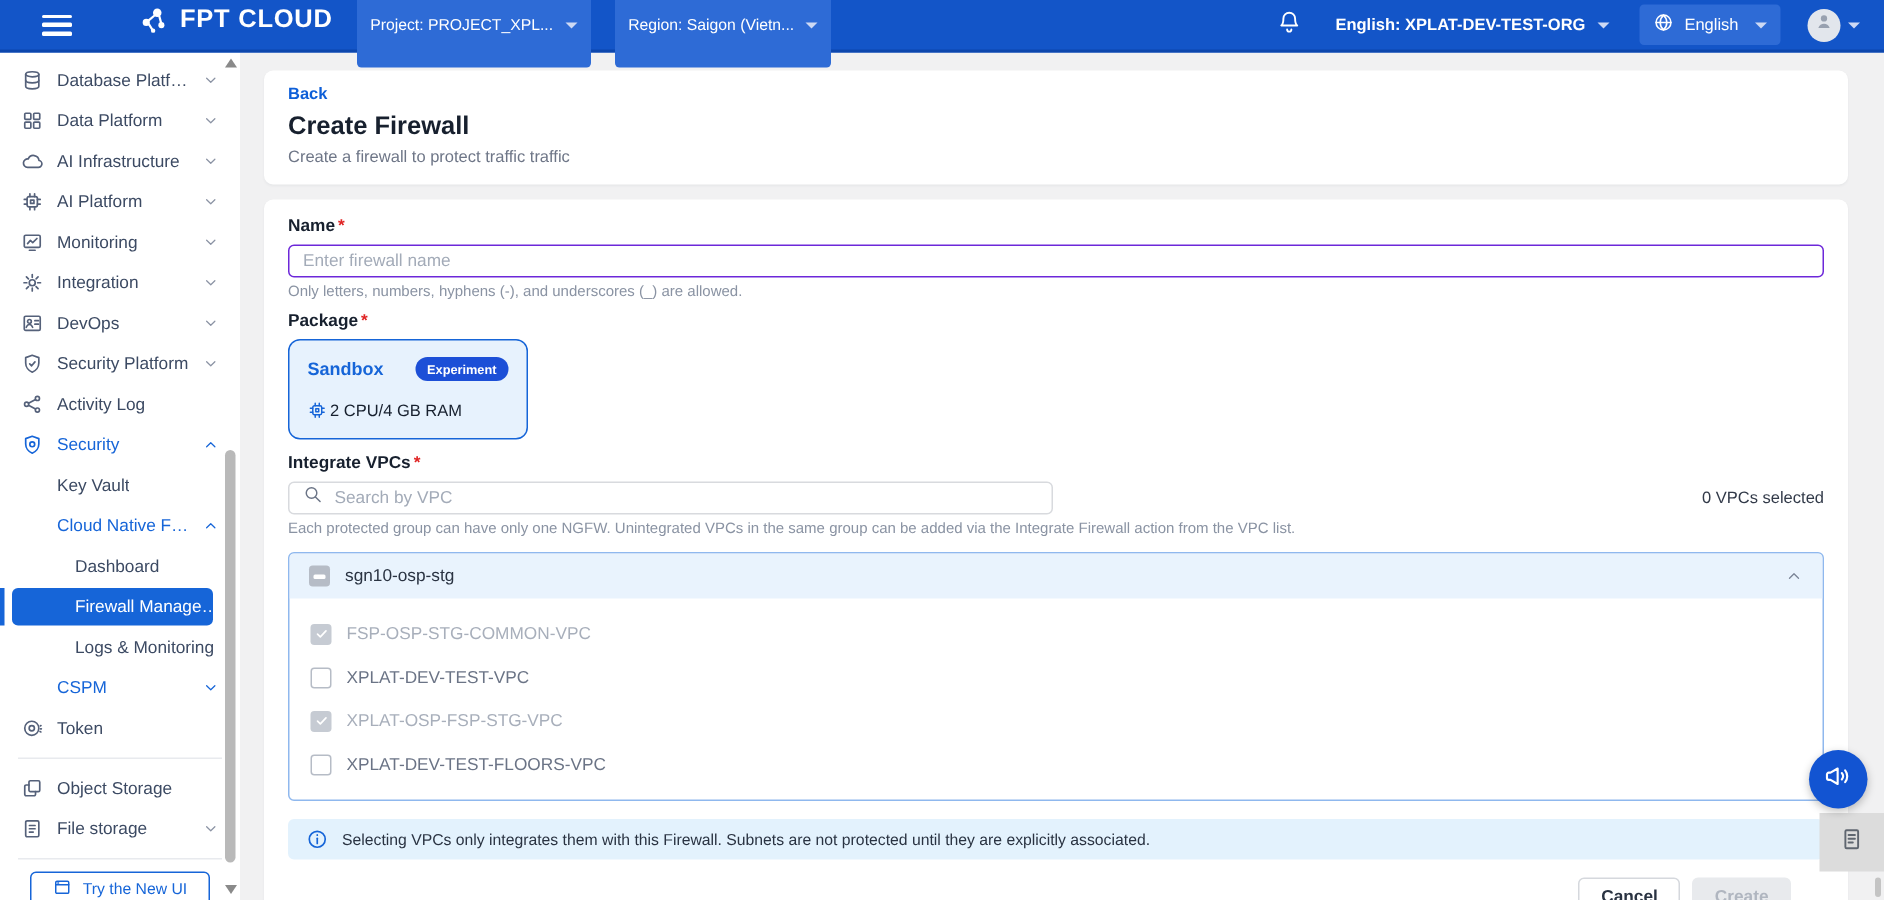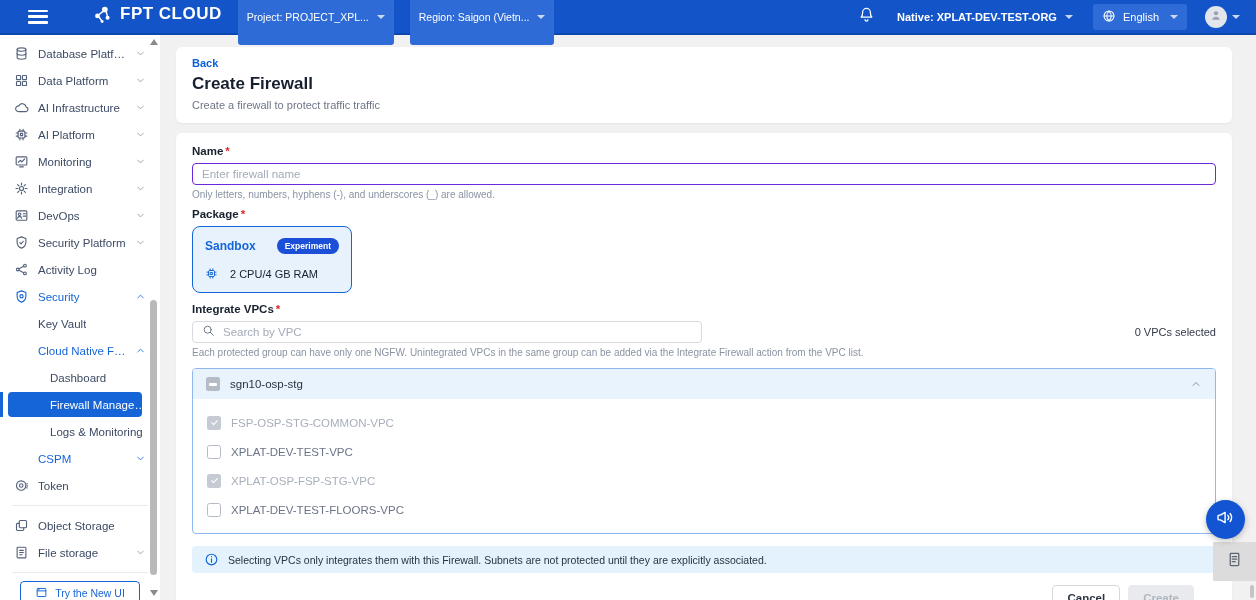--- a/index.html
+++ b/index.html
@@ -55,21 +55,21 @@
   .field-label { font-size:11.5px; font-weight:bold; color:#17202e; margin-bottom:6px; }
   .req { color:#e02424; margin-left:2px; }
   .text-input { width:100%; height:22px; border:1px solid #6d28d9; border-radius:4px; padding:0 9px; font-size:11.5px; color:#333; outline:none; font-family:"Liberation Sans",sans-serif; }
   .text-input::placeholder { color:#a3abb8; }
   .helper { font-size:10px; color:#8a93a3; margin-top:4px; }
   .mt8 { margin-top:8px; } .mt10 { margin-top:10px; }
   .pkg-card { margin-top:6px; width:160px; border:1.5px solid #1665d8; background:#e7f2fd; border-radius:8px; padding:11px 12px 12px; cursor:pointer; }
   .pkg-top { display:flex; align-items:center; justify-content:space-between; }
   .pkg-name { color:#1665d8; font-weight:bold; font-size:12px; }
   .pkg-badge { background:#1c4fd7; color:#fff; font-size:8.5px; font-weight:bold; border-radius:9px; padding:3px 8px; }
-  .pkg-specs { display:flex; align-items:center; gap:12px; margin-top:13px; font-size:11px; color:#17202e; }
+  .pkg-specs { display:flex; align-items:center; gap:2px; margin-top:13px; font-size:11px; color:#17202e; }
   .pkg-specs .ic { color:#1665d8; display:flex; }
   .vpc-search-row { display:flex; align-items:center; margin-top:6px; }
   .vpc-search { display:flex; align-items:center; gap:8px; width:510px; height:22px; border:1px solid #d8dade; border-radius:4px; padding:0 9px; color:#6b7486; }
   .vpc-search input { border:none; outline:none; font-size:11.5px; color:#333; width:100%; font-family:"Liberation Sans",sans-serif; }
   .vpc-search input::placeholder { color:#a3abb8; }
   .vpc-count { margin-left:auto; font-size:11px; color:#323a49; }
   .vpc-group { margin-top:10px; border:1px solid #8fb8ee; border-radius:4px; overflow:hidden; background:#fff; }
   .vpc-group-header { background:#e9f3fd; height:30px; display:flex; align-items:center; gap:10px; padding:0 13px; cursor:pointer; }
   .vpc-group-name { font-size:11.5px; color:#2a3342; }
   .vpc-group-header .chev { margin-left:auto; color:#7d8698; display:flex; }
@@ -123,21 +123,21 @@
     <span class="caret"></span>
   </div>
   <div class="nav-right">
     <div class="nav-bell">
       <span class="ic"><svg viewBox="0 0 24 24" width="17" height="17" fill="none" stroke="currentColor" stroke-width="1.8" stroke-linecap="round" stroke-linejoin="round">
             <path d="M12 3.5A5.5 5.5 0 0 0 6.5 9c0 5.2-2 6.6-2 6.6h15s-2-1.4-2-6.6A5.5 5.5 0 0 0 12 3.5z"></path>
             <path d="M10 19.3a2 2 0 0 0 4 0"></path>
           </svg></span>
     </div>
     <div class="nav-tenant">
-      <span>Native: XPLAT-DEV-TEST-ORG</span>
+      <span>English: XPLAT-DEV-TEST-ORG</span>
       <span class="caret"></span>
     </div>
     <div class="nav-lang">
       <span class="ic"><svg viewBox="0 0 24 24" width="14" height="14" fill="none" stroke="currentColor" stroke-width="1.8" stroke-linecap="round" stroke-linejoin="round">
             <circle cx="12" cy="12" r="8.5"></circle>
             <path d="M3.5 12h17M12 3.5c2.5 2.3 3.8 5.2 3.8 8.5s-1.3 6.2-3.8 8.5c-2.5-2.3-3.8-5.2-3.8-8.5S9.5 5.8 12 3.5z"></path>
           </svg></span>
       <span>English</span>
       <span class="caret" style="margin-left:4px;"></span>
     </div>

